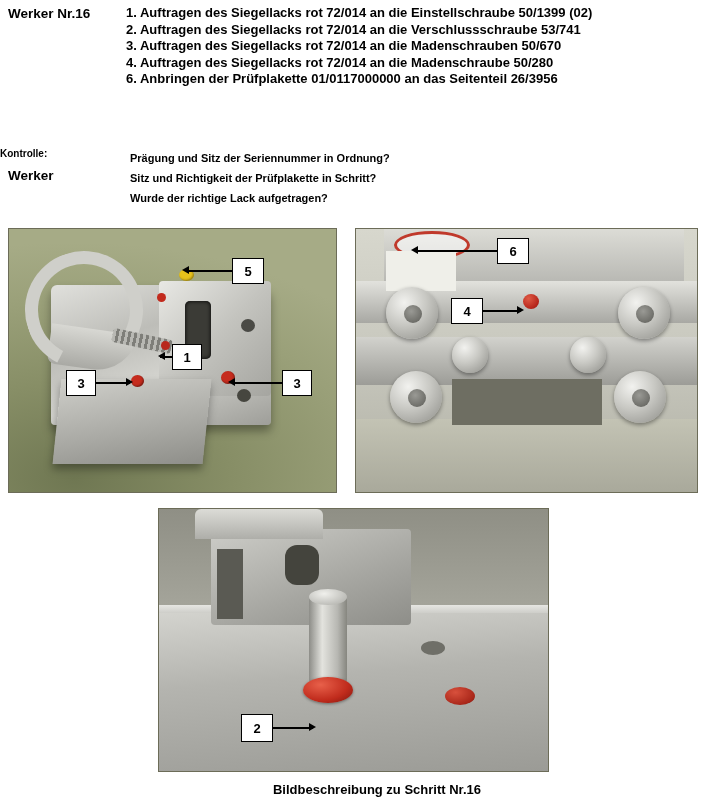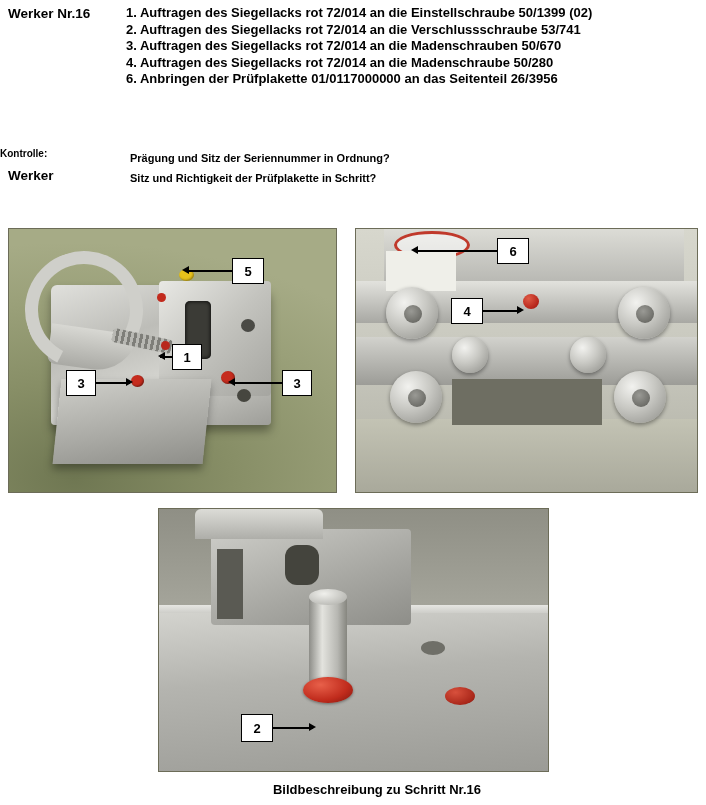--- a/index.html
+++ b/index.html
@@ -370,20 +370,21 @@
   <div class="line">4. Auftragen des Siegellacks rot 72/014 an die Madenschraube 50/280</div>
   <div class="line">6. Anbringen der Prüfplakette 01/0117000000 an das Seitenteil 26/3956</div>
 </div>
 
 <div class="kontrolle-label">Kontrolle:</div>
 <div class="werker-label">Werker</div>
 
 <div class="kontrolle-questions">
   <div class="line">Prägung und Sitz der Seriennummer in Ordnung?</div>
   <div class="line">Sitz und Richtigkeit der Prüfplakette in Schritt?</div>
+  <div class="line">Wurde der richtige Lack aufgetragen?</div>
 </div>
 
 <div class="photo" id="photo-left">
   <div class="bg"></div>
   <div class="body"></div>
   <div class="plate"></div>
   <div class="slot"></div>
   <div class="body2"></div>
   <div class="hook-tail"></div>
   <div class="hook"></div>

